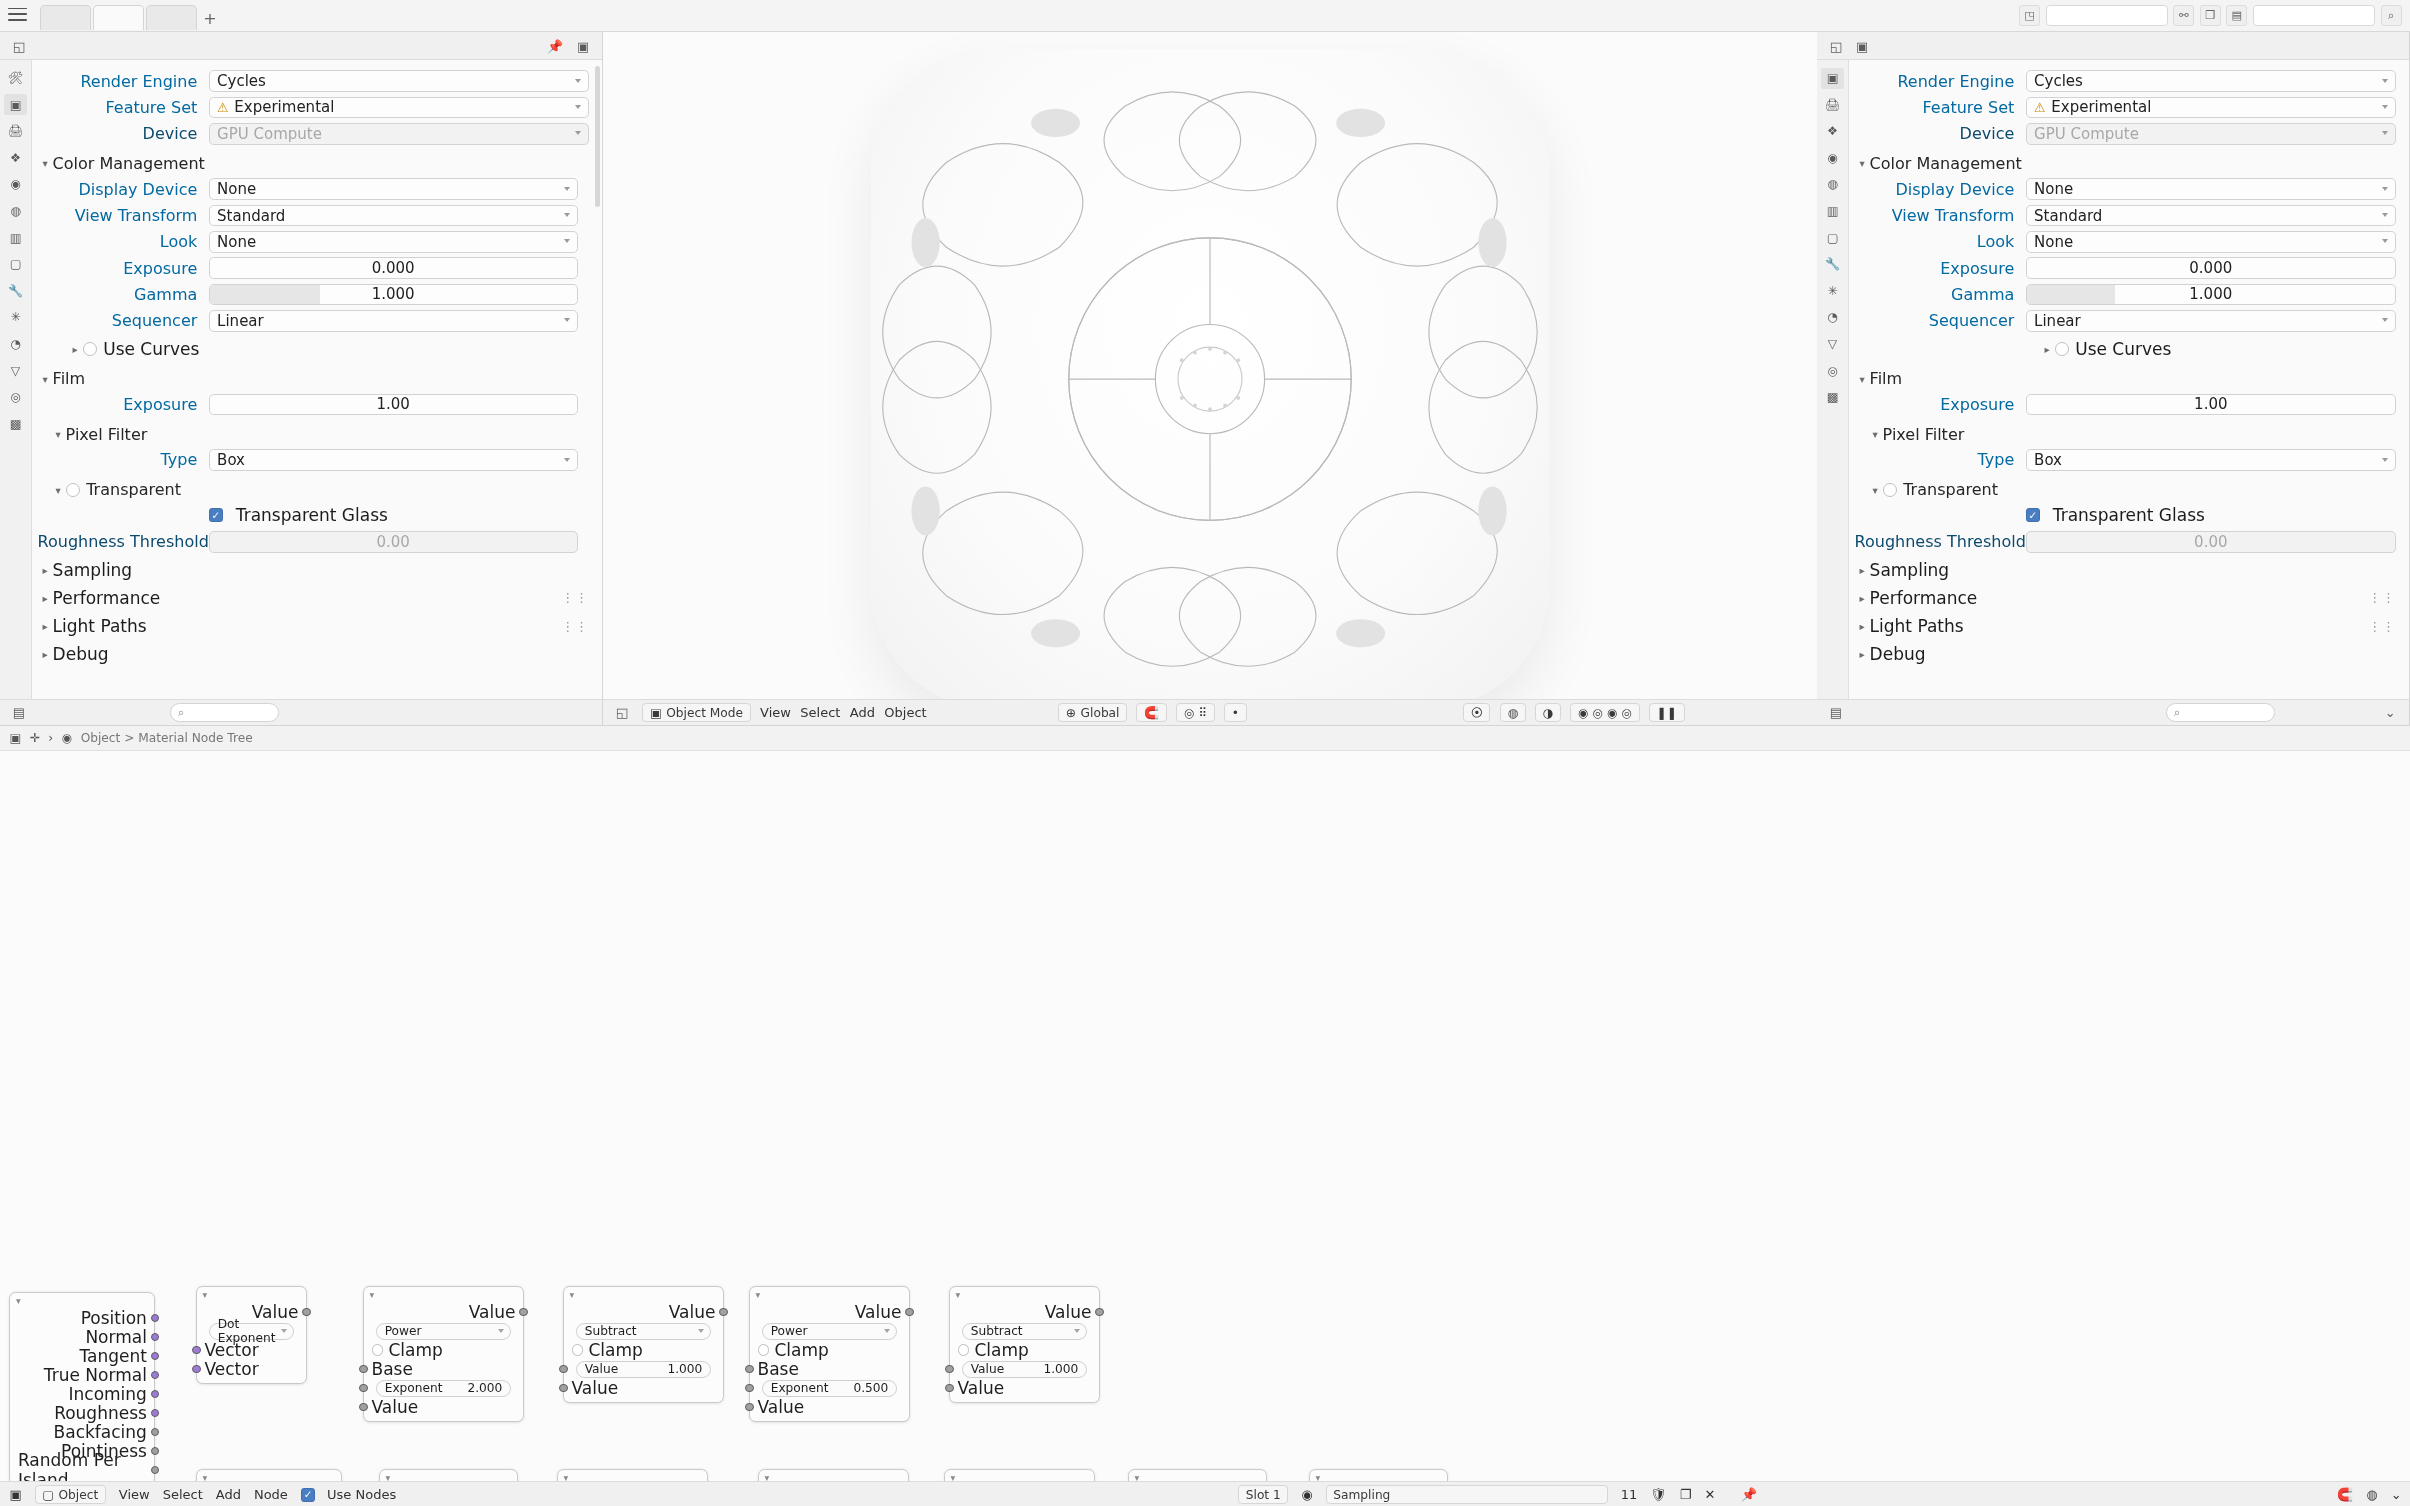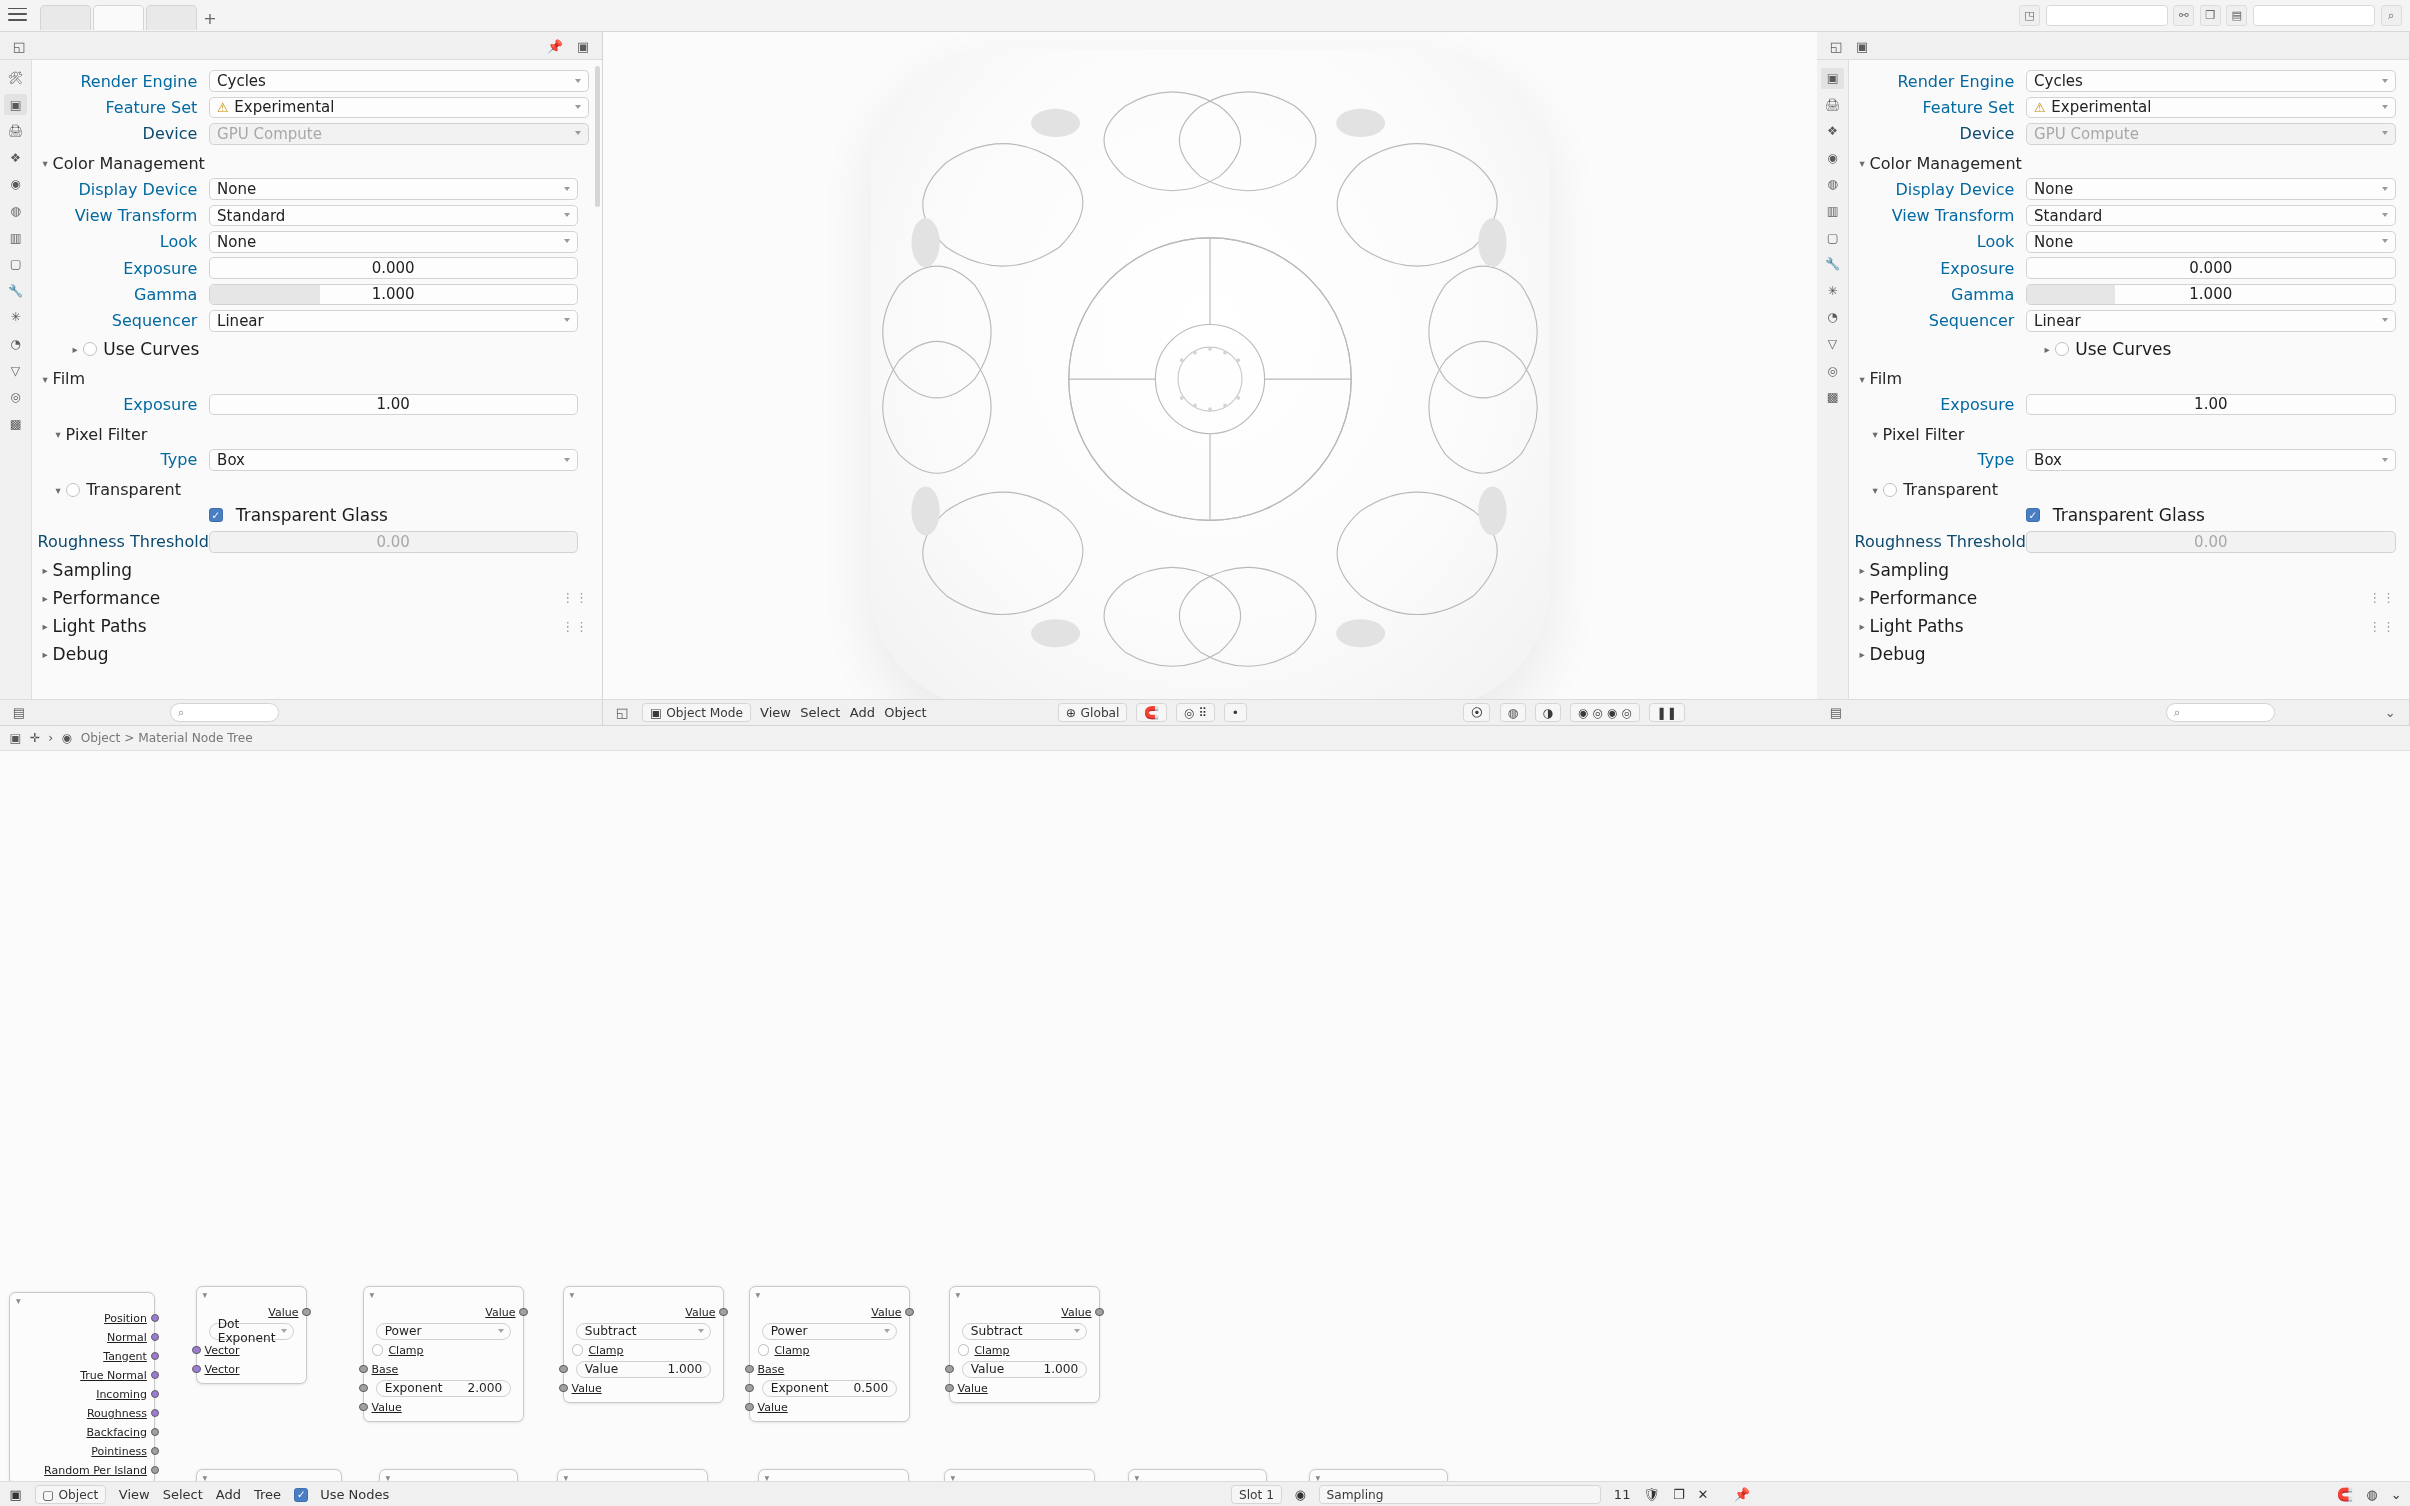--- a/index.html
+++ b/index.html
@@ -149,21 +149,21 @@
   .node-top { height: 16px; display: flex; align-items: center; padding: 0 5.6px; color: #8a8a8a; font-size: 9.4px; }
   .nrow { height: 19px; display: flex; align-items: center; padding: 0 7.5px; position: relative; }
   .nrow.right { justify-content: flex-end; }
   .nfield {
     height: 17px; background: #fbfbfb; border: 0.9px solid #cfcfcf; border-radius: 8.5px; margin: 0 4.7px;
     flex: 1; display: flex; align-items: center; padding: 0 7.5px; font-size: 12.2px; position: relative;
   }
   .nfield .cc { position: absolute; right: 5.6px; top: 5.6px; width: 0; height: 0;
     border-left: 3.3px solid transparent; border-right: 3.3px solid transparent; border-top: 4.2px solid #a5a5a5; }
   .nfield.num { justify-content: space-between; }
-  .nlabel { font-size: 11px; text-decoration: underline; }
+  .nlabel { font-size: 17px; }
   .nchk { width: 11.3px; height: 11.3px; border: 0.9px solid #bdbdbd; border-radius: 50%; background: #fff; margin-right: 5.6px; }
   .sock { position: absolute; width: 8.5px; height: 8.5px; border-radius: 50%; border: 0.9px solid #5f5f5f; }
   .sock.l { left: -4.7px; } .sock.r { right: -4.7px; }
   .s-gray { background: #a0a0a0; }
   .s-purple { background: #9d7ad6; }
   .wires { position: absolute; inset: 0; pointer-events: none; }
   .wires path { fill: none; stroke: #9b9b9b; stroke-width: 1.4px; }
 </style>
 </head>
 <body>
@@ -873,21 +873,21 @@
 
     <div class="ne-footer">
       <span>▣</span>
       <div class="vp-pill">
         <span>▢</span>
         <span>Object</span>
       </div>
       <span>View</span>
       <span>Select</span>
       <span>Add</span>
-      <span>Tree</span>
+      <span>Node</span>
       <span style="display:flex;align-items:center;gap:5.6px;">
         <span class="chk sq on"></span>
         <span>Use Nodes</span>
       </span>
       <div class="vp-pill" style="margin-left:829px">
         <span>Slot 1</span>
       </div>
       <span>◉</span>
       <div class="vp-pill" style="width:282px">
         <span>Sampling</span>

